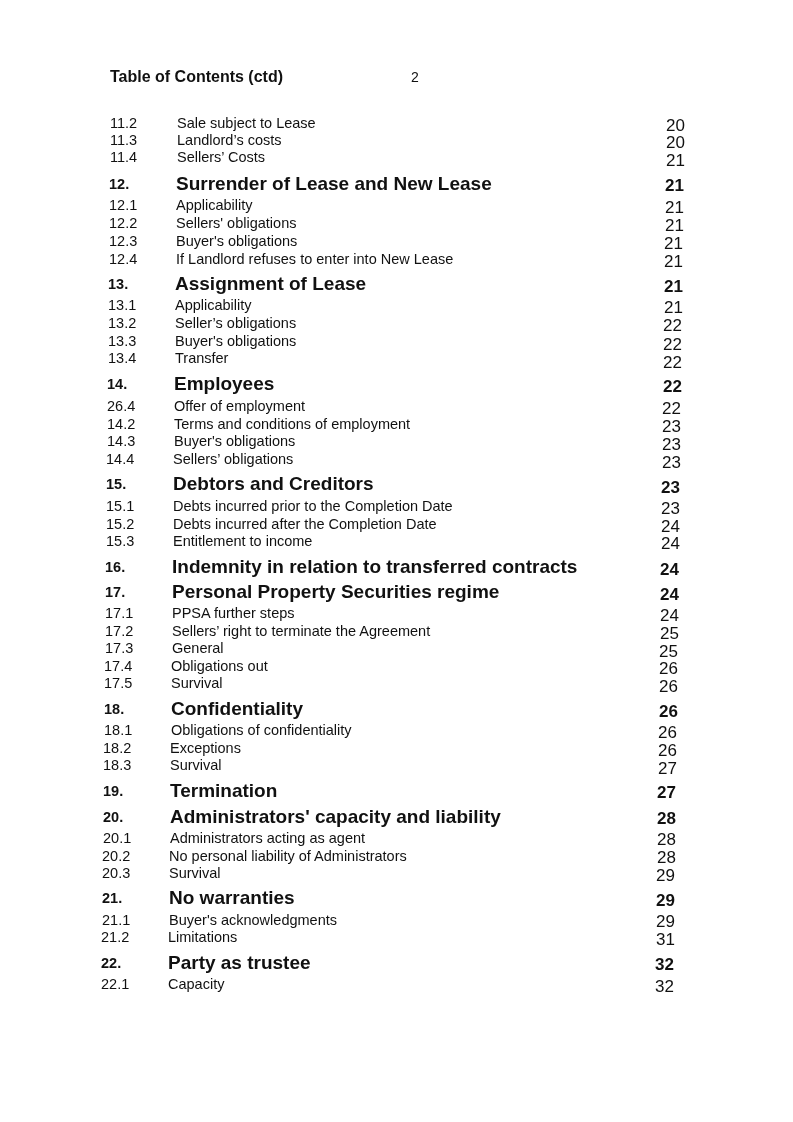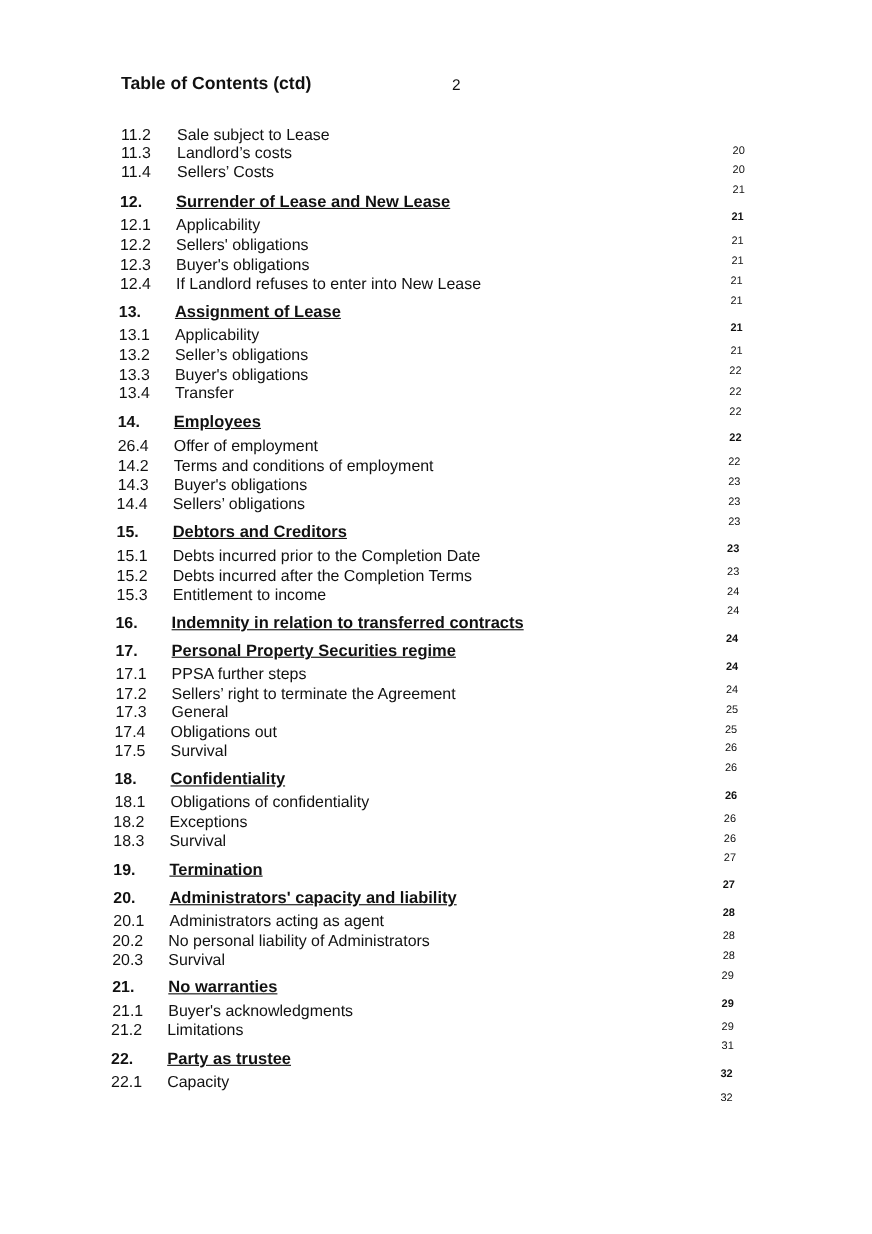--- a/index.html
+++ b/index.html
@@ -3,24 +3,24 @@
   <meta charset="utf-8">
   <style>
     html, body { margin: 0; padding: 0; background: #ffffff; }
     body { width: 793px; height: 1122px; position: relative; overflow: hidden;
            font-family: "Liberation Sans", sans-serif; color: #111111; }
     .header-title { position: absolute; left: 110px; top: 68px; font-size: 16px; font-weight: bold; }
     .header-page { position: absolute; left: 411px; top: 69px; font-size: 14px; }
     .toc { position: absolute; left: 0; top: 0; width: 793px; height: 788px; }
     .row { position: absolute; height: 18px; font-size: 14.5px; line-height: 18px; white-space: nowrap; }
     .row .num { position: absolute; left: 0; top: 0; }
-    .row .title { position: absolute; left: 51px; top: 0; }
+    .row .title { position: absolute; left: 67px; top: 0; }
     .row.heading { font-weight: bold; font-size: 14.5px; }
-    .row.heading .title { font-size: 15px; text-decoration: underline; }
-    .pg { position: absolute; font-size: 10px; line-height: 18px; margin-top: 12px; }
+    .row.heading .title { font-size: 19px; }
+    .pg { position: absolute; font-size: 17px; line-height: 18px; }
     .pg.heading { font-weight: bold; }
   </style>
 </head>
 <body>
 
 <div class="header-title">Table of Contents (ctd)</div>
 <div class="header-page">2</div>
 
 <div class="toc" id="toc">
     <div class="row" style="top: 114px; left: 110px;">
@@ -118,21 +118,21 @@
       <span class="title">Debtors and Creditors</span>
     </div>
     <div class="pg heading" style="top: 479px; left: 661px;">23</div>
     <div class="row" style="top: 497px; left: 106px;">
       <span class="num">15.1</span>
       <span class="title">Debts incurred prior to the Completion Date</span>
     </div>
     <div class="pg" style="top: 500px; left: 661px;">23</div>
     <div class="row" style="top: 515px; left: 106px;">
       <span class="num">15.2</span>
-      <span class="title">Debts incurred after the Completion Terms</span>
+      <span class="title">Debts incurred after the Completion Date</span>
     </div>
     <div class="pg" style="top: 518px; left: 661px;">24</div>
     <div class="row" style="top: 532px; left: 106px;">
       <span class="num">15.3</span>
       <span class="title">Entitlement to income</span>
     </div>
     <div class="pg" style="top: 535px; left: 661px;">24</div>
     <div class="row heading" style="top: 558px; left: 105px;">
       <span class="num">16.</span>
       <span class="title">Indemnity in relation to transferred contracts</span>

